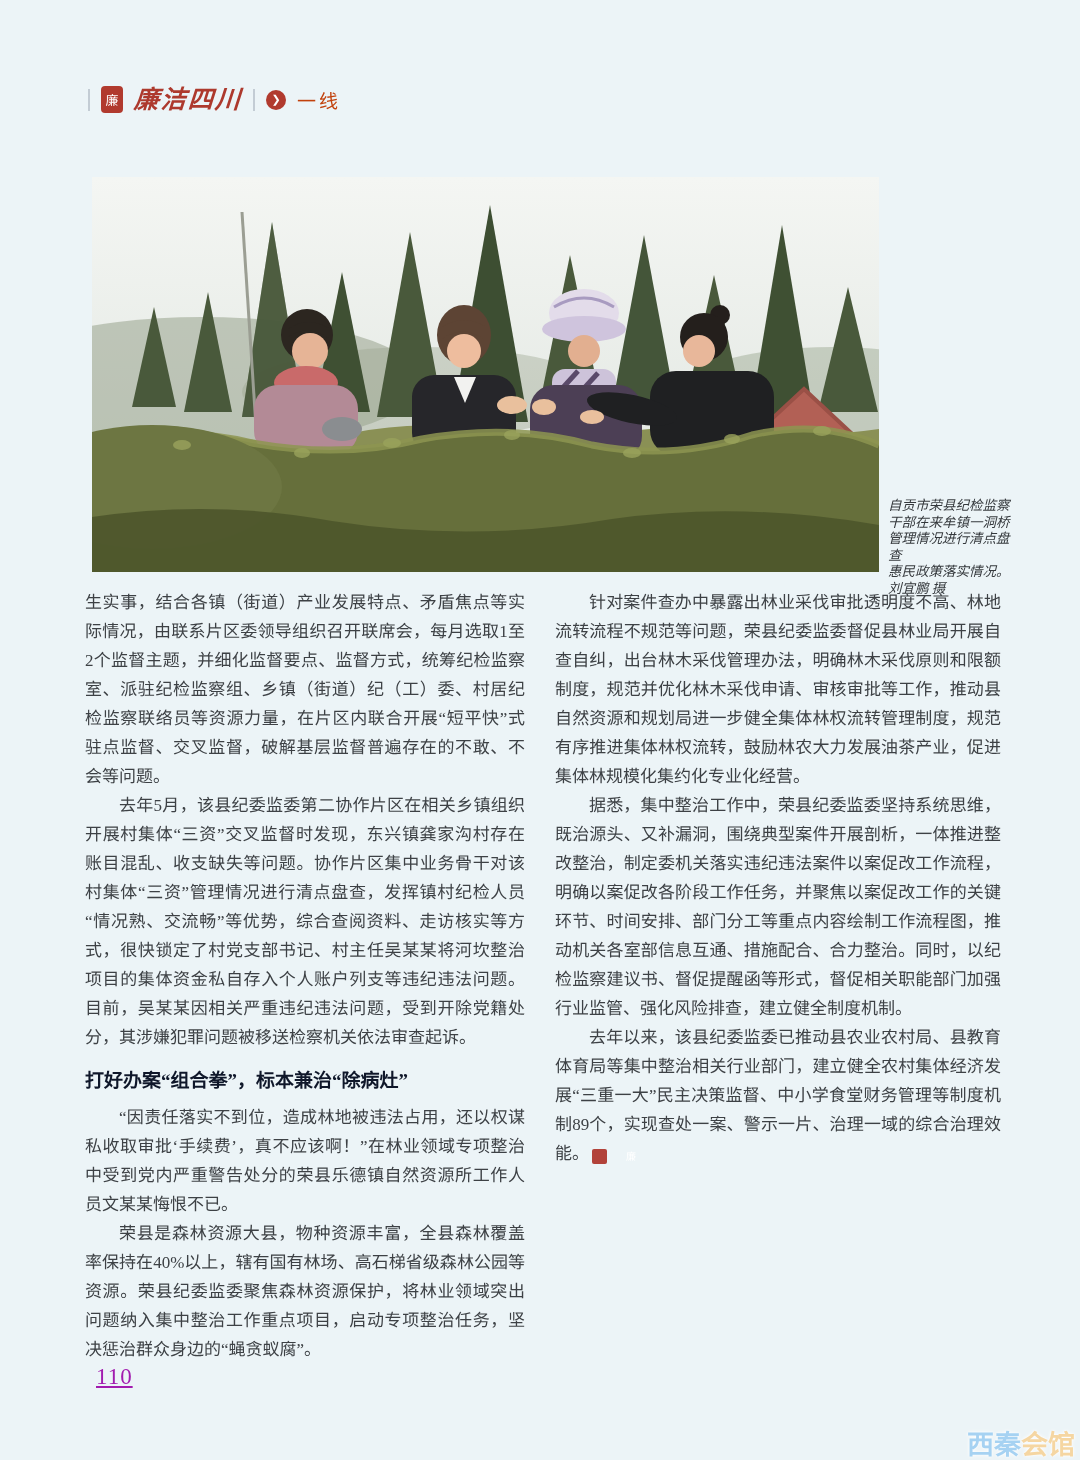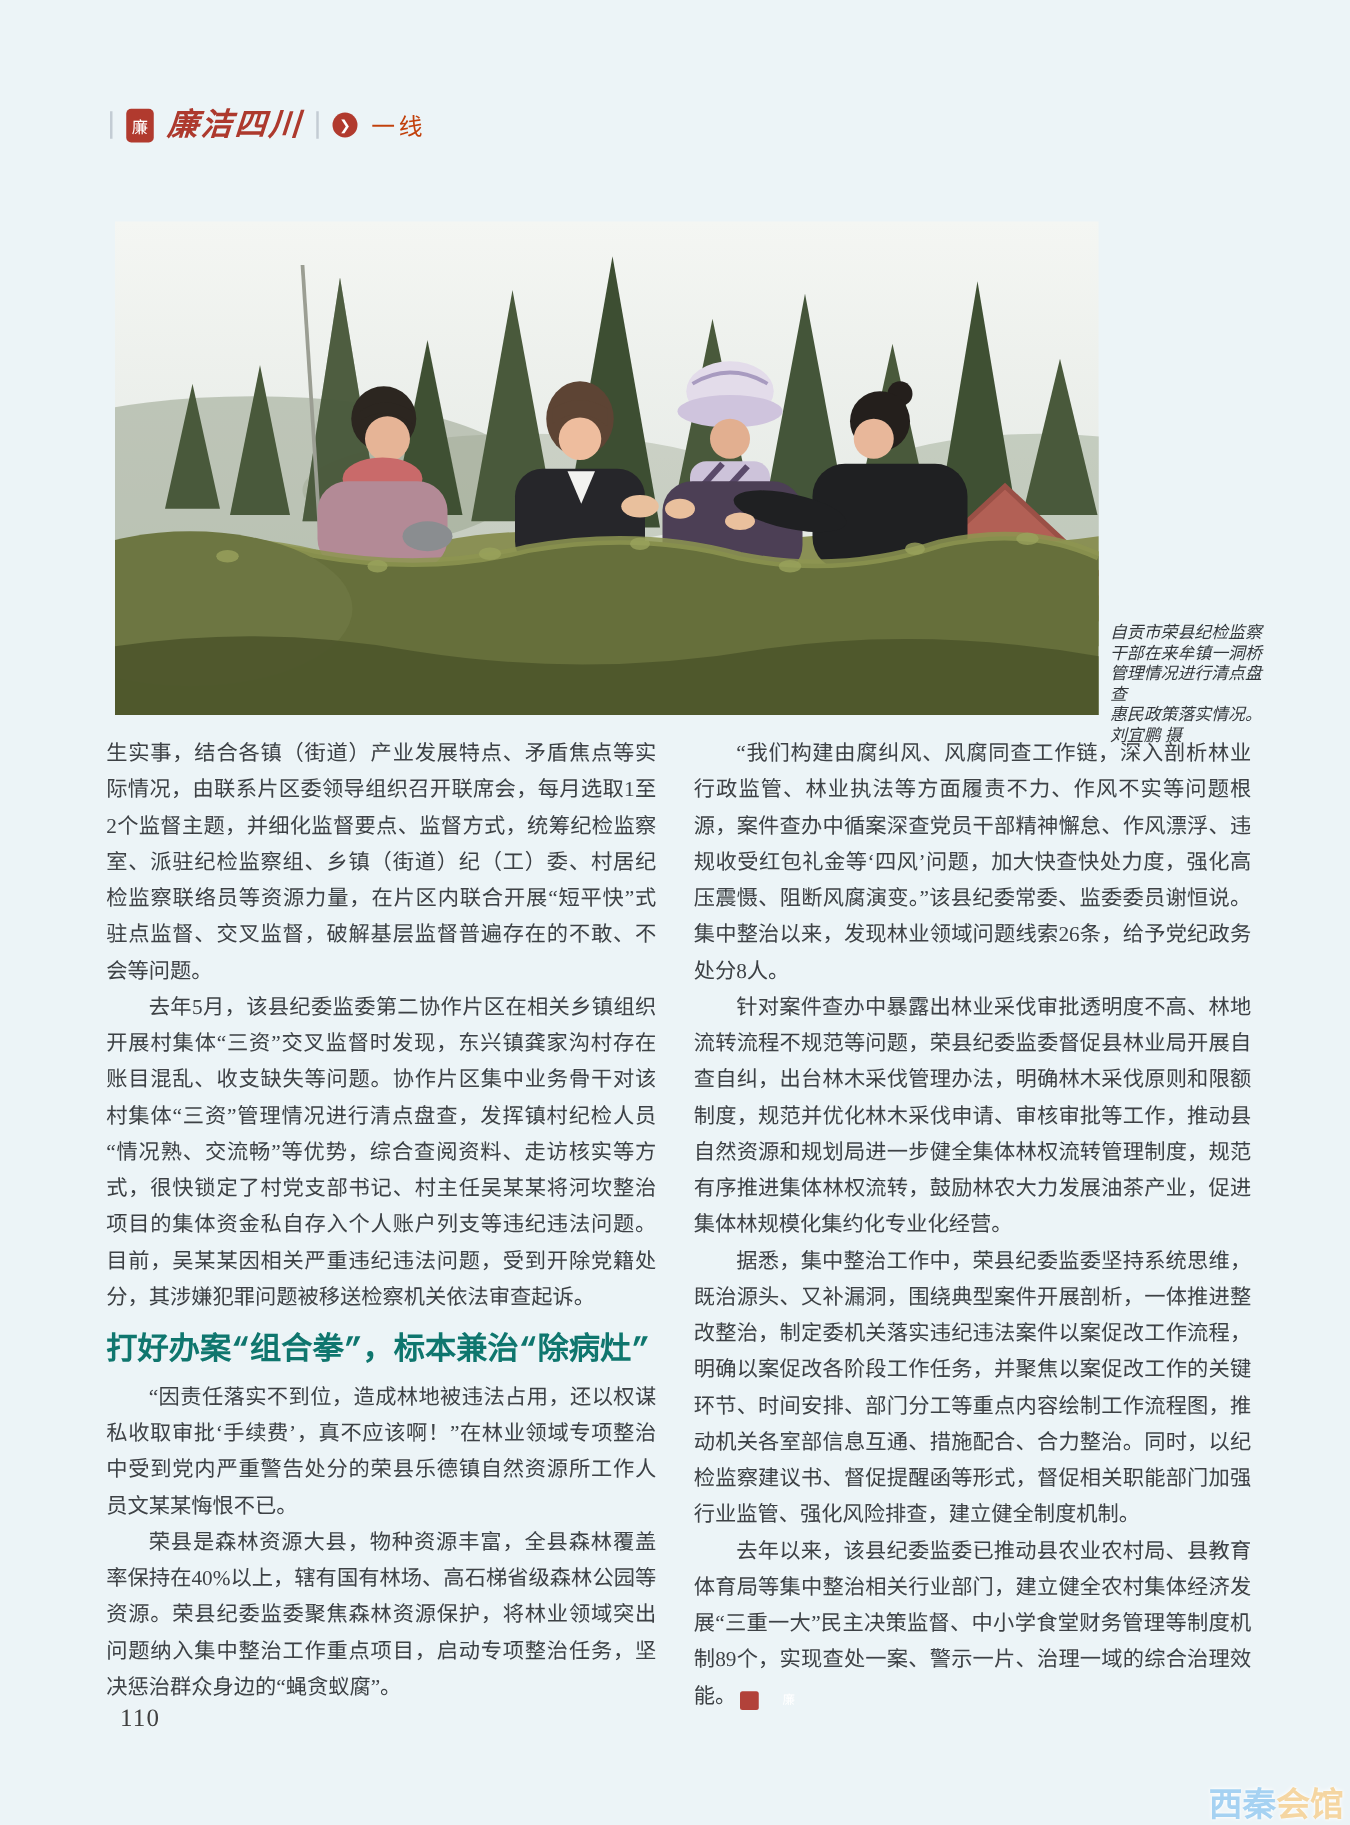--- a/index.html
+++ b/index.html
@@ -40,33 +40,34 @@
   
   .col{
     position:absolute;top:588px;font-size:17px;line-height:29px;color:#3d4145;
     text-align:justify;
   }
   .col-left{left:85px;width:440px;}
   .col-right{left:555px;width:446px;}
   .col p{margin:0;}
   .indent{text-indent:2em;}
   .subhead{
-    font-size:25px;line-height:29px;margin:14px 0 8px;color:#0f766e;
-    font-family:Liberation Mono, monospace;font-weight:bold;
+    font-size:19px;line-height:29px;margin:14px 0 8px;color:#0f172a;
+    font-family:Liberation Serif, serif;font-weight:bold;
     text-align:left;
   }
   .end-seal{
     display:inline-block;width:15px;height:15px;background:#b2423a;color:#fff;
     font-size:10px;line-height:15px;text-align:center;border-radius:2px;
     margin-left:3px;vertical-align:-1px;font-style:normal;
   }
   
   .page-number{
-    position:absolute;left:96px;top:1364px;font-size:20px;color:#404040;
+    position:absolute;left:96px;top:1364px;font-size:23px;color:#a21caf;
     letter-spacing:1px;
+    text-decoration:underline;
   }
   .watermark{
     position:absolute;right:5px;bottom:2px;font-size:27px;font-weight:bold;
     font-family:"DejaVu Sans",sans-serif;line-height:1;
     text-shadow:0 0 2px #ffffff,0 0 4px #ffffff;
   }
   .wm-blue{color:#a6d2f2;}
   .wm-orange{color:#f5d6a2;}
 </style>
 </head>
@@ -180,21 +181,20 @@
 
 <div class="col col-left">
   <p>生实事，结合各镇（街道）产业发展特点、矛盾焦点等实际情况，由联系片区委领导组织召开联席会，每月选取1至2个监督主题，并细化监督要点、监督方式，统筹纪检监察室、派驻纪检监察组、乡镇（街道）纪（工）委、村居纪检监察联络员等资源力量，在片区内联合开展“短平快”式驻点监督、交叉监督，破解基层监督普遍存在的不敢、不会等问题。</p>
   <p class="indent">去年5月，该县纪委监委第二协作片区在相关乡镇组织开展村集体“三资”交叉监督时发现，东兴镇龚家沟村存在账目混乱、收支缺失等问题。协作片区集中业务骨干对该村集体“三资”管理情况进行清点盘查，发挥镇村纪检人员“情况熟、交流畅”等优势，综合查阅资料、走访核实等方式，很快锁定了村党支部书记、村主任吴某某将河坎整治项目的集体资金私自存入个人账户列支等违纪违法问题。目前，吴某某因相关严重违纪违法问题，受到开除党籍处分，其涉嫌犯罪问题被移送检察机关依法审查起诉。</p>
   <h2 class="subhead">打好办案“组合拳”，标本兼治“除病灶”</h2>
   <p class="indent">“因责任落实不到位，造成林地被违法占用，还以权谋私收取审批‘手续费’，真不应该啊！”在林业领域专项整治中受到党内严重警告处分的荣县乐德镇自然资源所工作人员文某某悔恨不已。</p>
   <p class="indent">荣县是森林资源大县，物种资源丰富，全县森林覆盖率保持在40%以上，辖有国有林场、高石梯省级森林公园等资源。荣县纪委监委聚焦森林资源保护，将林业领域突出问题纳入集中整治工作重点项目，启动专项整治任务，坚决惩治群众身边的“蝇贪蚁腐”。</p>
 </div>
 
 <div class="col col-right">
-  <p class="indent">“我们构建由腐纠风、风腐同查工作链，深入剖析林业行政监管、林业执法等方面履责不力、作风不实等问题根源，案件查办中循案深查党员干部精神懈怠、作风漂浮、违规收受红包礼金等‘四风’问题，加大快查快处力度，强化高压震慑、阻断风腐演变。”该县纪委常委、监委委员谢恒说。集中整治以来，发现林业领域问题线索26条，给予党纪政务处分8人。</p>
   <p class="indent">针对案件查办中暴露出林业采伐审批透明度不高、林地流转流程不规范等问题，荣县纪委监委督促县林业局开展自查自纠，出台林木采伐管理办法，明确林木采伐原则和限额制度，规范并优化林木采伐申请、审核审批等工作，推动县自然资源和规划局进一步健全集体林权流转管理制度，规范有序推进集体林权流转，鼓励林农大力发展油茶产业，促进集体林规模化集约化专业化经营。</p>
   <p class="indent">据悉，集中整治工作中，荣县纪委监委坚持系统思维，既治源头、又补漏洞，围绕典型案件开展剖析，一体推进整改整治，制定委机关落实违纪违法案件以案促改工作流程，明确以案促改各阶段工作任务，并聚焦以案促改工作的关键环节、时间安排、部门分工等重点内容绘制工作流程图，推动机关各室部信息互通、措施配合、合力整治。同时，以纪检监察建议书、督促提醒函等形式，督促相关职能部门加强行业监管、强化风险排查，建立健全制度机制。</p>
   <p class="indent">
     <span>去年以来，该县纪委监委已推动县农业农村局、县教育体育局等集中整治相关行业部门，建立健全农村集体经济发展“三重一大”民主决策监督、中小学食堂财务管理等制度机制89个，实现查处一案、警示一片、治理一域的综合治理效能。</span><span class="end-seal">廉</span>
   </p>
 </div>
 
 <div class="page-number">110</div>
 
 <div class="watermark">

